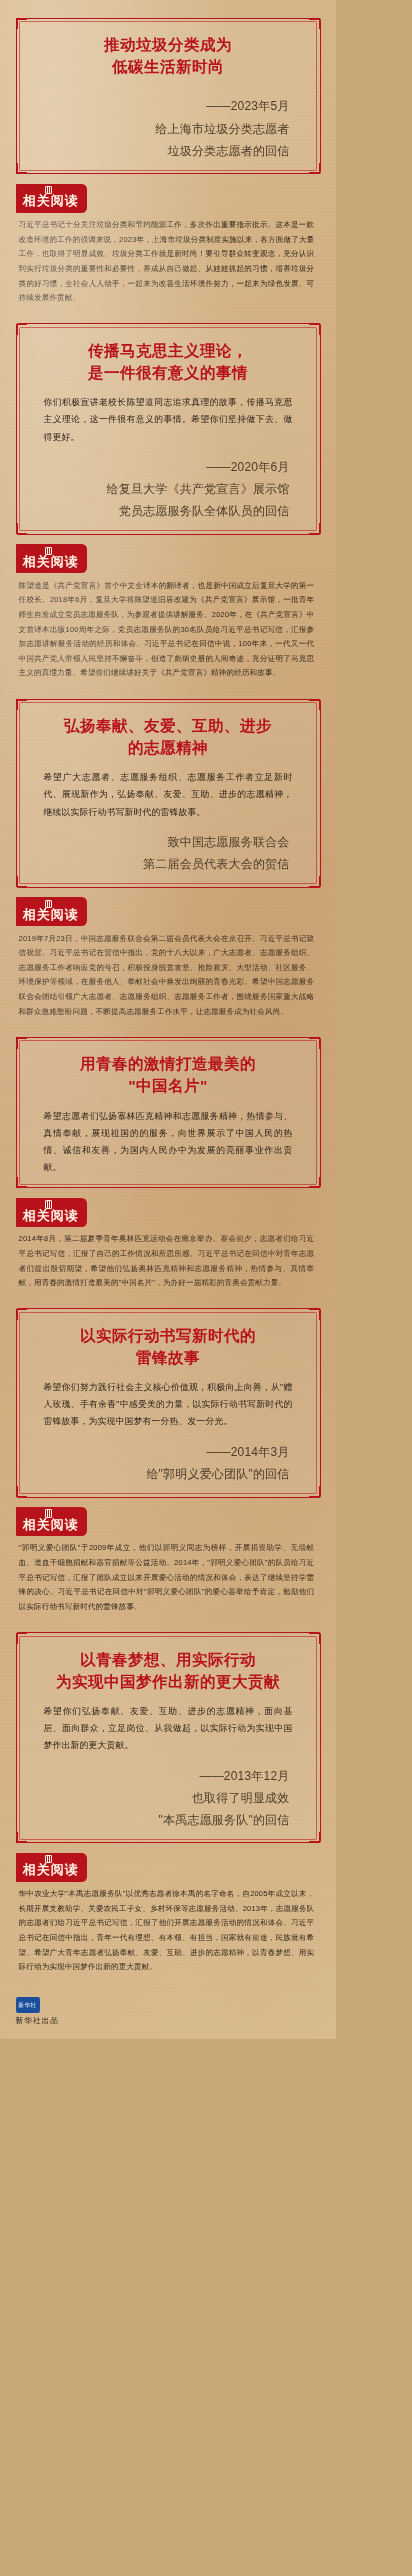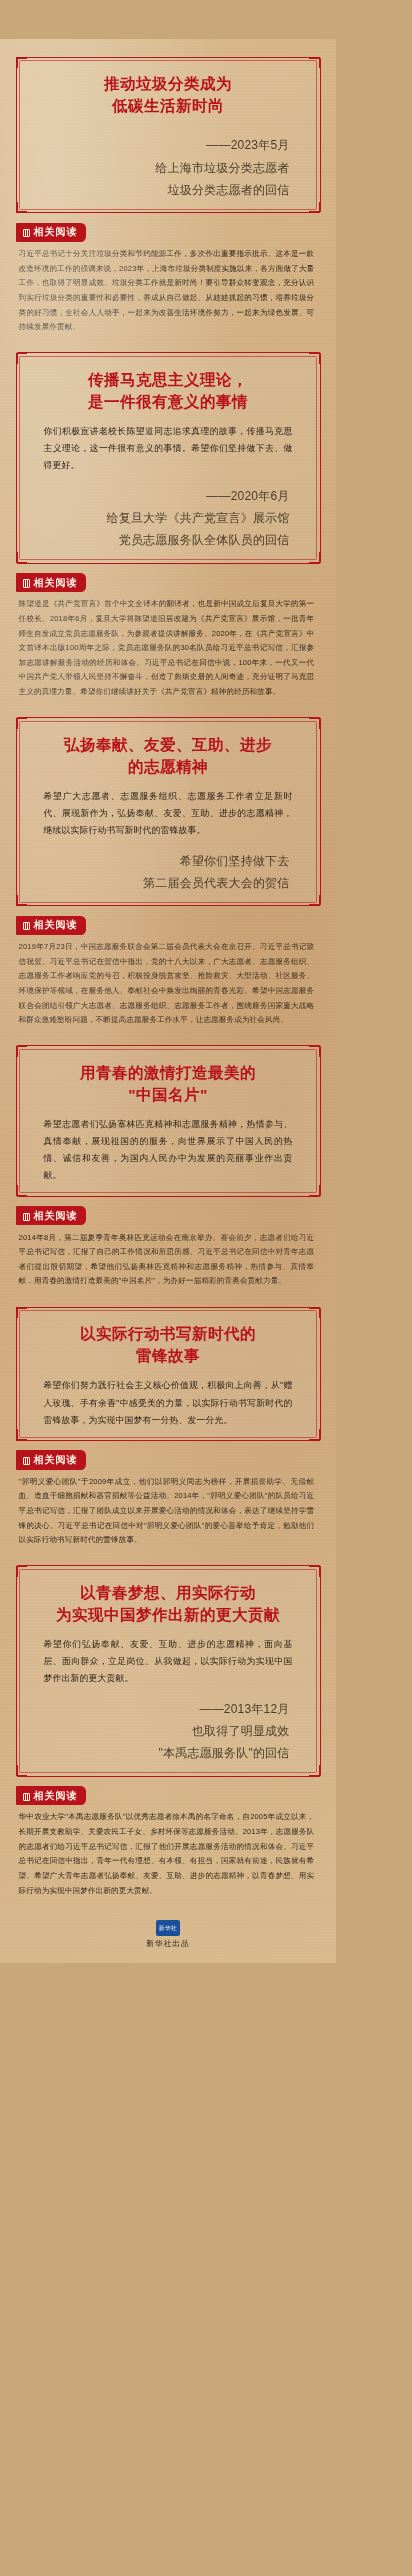--- a/index.html
+++ b/index.html
@@ -12,21 +12,20 @@
     width: 412px;
   }
   .page {
     width: 336px;
     position: relative;
     background:
       repeating-linear-gradient(0deg, rgba(255,255,255,0.035) 0px, rgba(255,255,255,0.035) 0.5px, rgba(0,0,0,0.0) 0.5px, rgba(0,0,0,0.0) 1.5px),
       linear-gradient(135deg, #d8b98b 0%, #d2b083 25%, #cfa97c 50%, #d4b286 75%, #d9bb8e 100%);
     padding: 17.5px 15.5px 0 15.5px;
     overflow: hidden;
-    margin-top: 39px;
   }
   .page::before {
     content: "";
     position: absolute;
     left: 0; right: 0; top: 0; bottom: 0;
     background:
       radial-gradient(ellipse at 15% 8%, rgba(255,255,255,0.25), rgba(255,255,255,0) 45%),
       radial-gradient(ellipse at 85% 60%, rgba(160,110,60,0.20), rgba(0,0,0,0) 50%);
     pointer-events: none;
   }
@@ -100,26 +99,27 @@
 
   
   .read-block {
     margin: -8.2px 0 17.5px 0;
   }
   .read-head {
     display: inline-flex;
     align-items: center;
     background: #b8121a;
     color: #fff6e8;
-    font-size: 10px;
+    font-size: 13px;
     letter-spacing: 1px;
     padding: 2.6px 8.2px 2.6px 7.2px;
     border-radius: 1px 5.2px 5.2px 1px;
     position: relative;
     font-weight: bold;
+    flex-direction: column;
   }
   .read-head .book-icon {
     display: inline-block;
     width: 7.2px; height: 6.2px;
     margin-right: 3.6px;
     position: relative;
   }
   .read-head .book-icon::before,
   .read-head .book-icon::after {
     content: "";
@@ -138,21 +138,21 @@
     padding: 5.2px 6.2px 0 3.1px;
     text-align: justify;
     letter-spacing: 0.2px;
   }
 
   
   .footer {
     position: relative;
     height: 47px;
     display: flex;
-    align-items: center;
+    align-items: flex-start;
     justify-content: center;
     flex-direction: column;
     gap: 3.1px;
     padding-bottom: 9.3px;
   }
   .footer-logo {
     display: flex;
     align-items: center;
     gap: 3.1px;
   }
@@ -262,21 +262,21 @@
         <span class="h"></span>
         <span class="v"></span>
       </div>
     <div class="corner br">
         <span class="h"></span>
         <span class="v"></span>
       </div>
     <div class="card-title">弘扬奉献、友爱、互助、进步<br>的志愿精神</div>
     <div class="card-body">希望广大志愿者、志愿服务组织、志愿服务工作者立足新时代、展现新作为，弘扬奉献、友爱、互助、进步的志愿精神，继续以实际行动书写新时代的雷锋故事。</div>
     <div class="card-attrib">
-      <span class="line">希望你们坚持做下去</span>
+      <span class="line">致中国志愿服务联合会</span>
       <span class="line">第二届会员代表大会的贺信</span>
     </div>
   </div>
   <div class="read-block">
     <div class="read-head">
       <span class="book-icon"></span>
       <span>相关阅读</span>
     </div>
     <div class="read-text">2019年7月23日，中国志愿服务联合会第二届会员代表大会在京召开。习近平总书记致信祝贺。习近平总书记在贺信中指出，党的十八大以来，广大志愿者、志愿服务组织、志愿服务工作者响应党的号召，积极投身脱贫攻坚、抢险救灾、大型活动、社区服务、环境保护等领域，在服务他人、奉献社会中焕发出绚丽的青春光彩。希望中国志愿服务联合会团结引领广大志愿者、志愿服务组织、志愿服务工作者，围绕服务国家重大战略和群众急难愁盼问题，不断提高志愿服务工作水平，让志愿服务成为社会风尚。</div>
   </div>
@@ -323,20 +323,24 @@
     <div class="corner bl">
         <span class="h"></span>
         <span class="v"></span>
       </div>
     <div class="corner br">
         <span class="h"></span>
         <span class="v"></span>
       </div>
     <div class="card-title">以实际行动书写新时代的<br>雷锋故事</div>
     <div class="card-body">希望你们努力践行社会主义核心价值观，积极向上向善，从"赠人玫瑰、手有余香"中感受美的力量，以实际行动书写新时代的雷锋故事，为实现中国梦有一分热、发一分光。</div>
+    <div class="card-attrib">
+      <span class="line">——2014年3月</span>
+      <span class="line">给"郭明义爱心团队"的回信</span>
+    </div>
   </div>
   <div class="read-block">
     <div class="read-head">
       <span class="book-icon"></span>
       <span>相关阅读</span>
     </div>
     <div class="read-text">"郭明义爱心团队"于2009年成立，他们以郭明义同志为榜样，开展捐资助学、无偿献血、造血干细胞捐献和器官捐献等公益活动。2014年，"郭明义爱心团队"的队员给习近平总书记写信，汇报了团队成立以来开展爱心活动的情况和体会，表达了继续坚持学雷锋的决心。习近平总书记在回信中对"郭明义爱心团队"的爱心善举给予肯定，勉励他们以实际行动书写新时代的雷锋故事。</div>
   </div>
 
   <div class="card">

